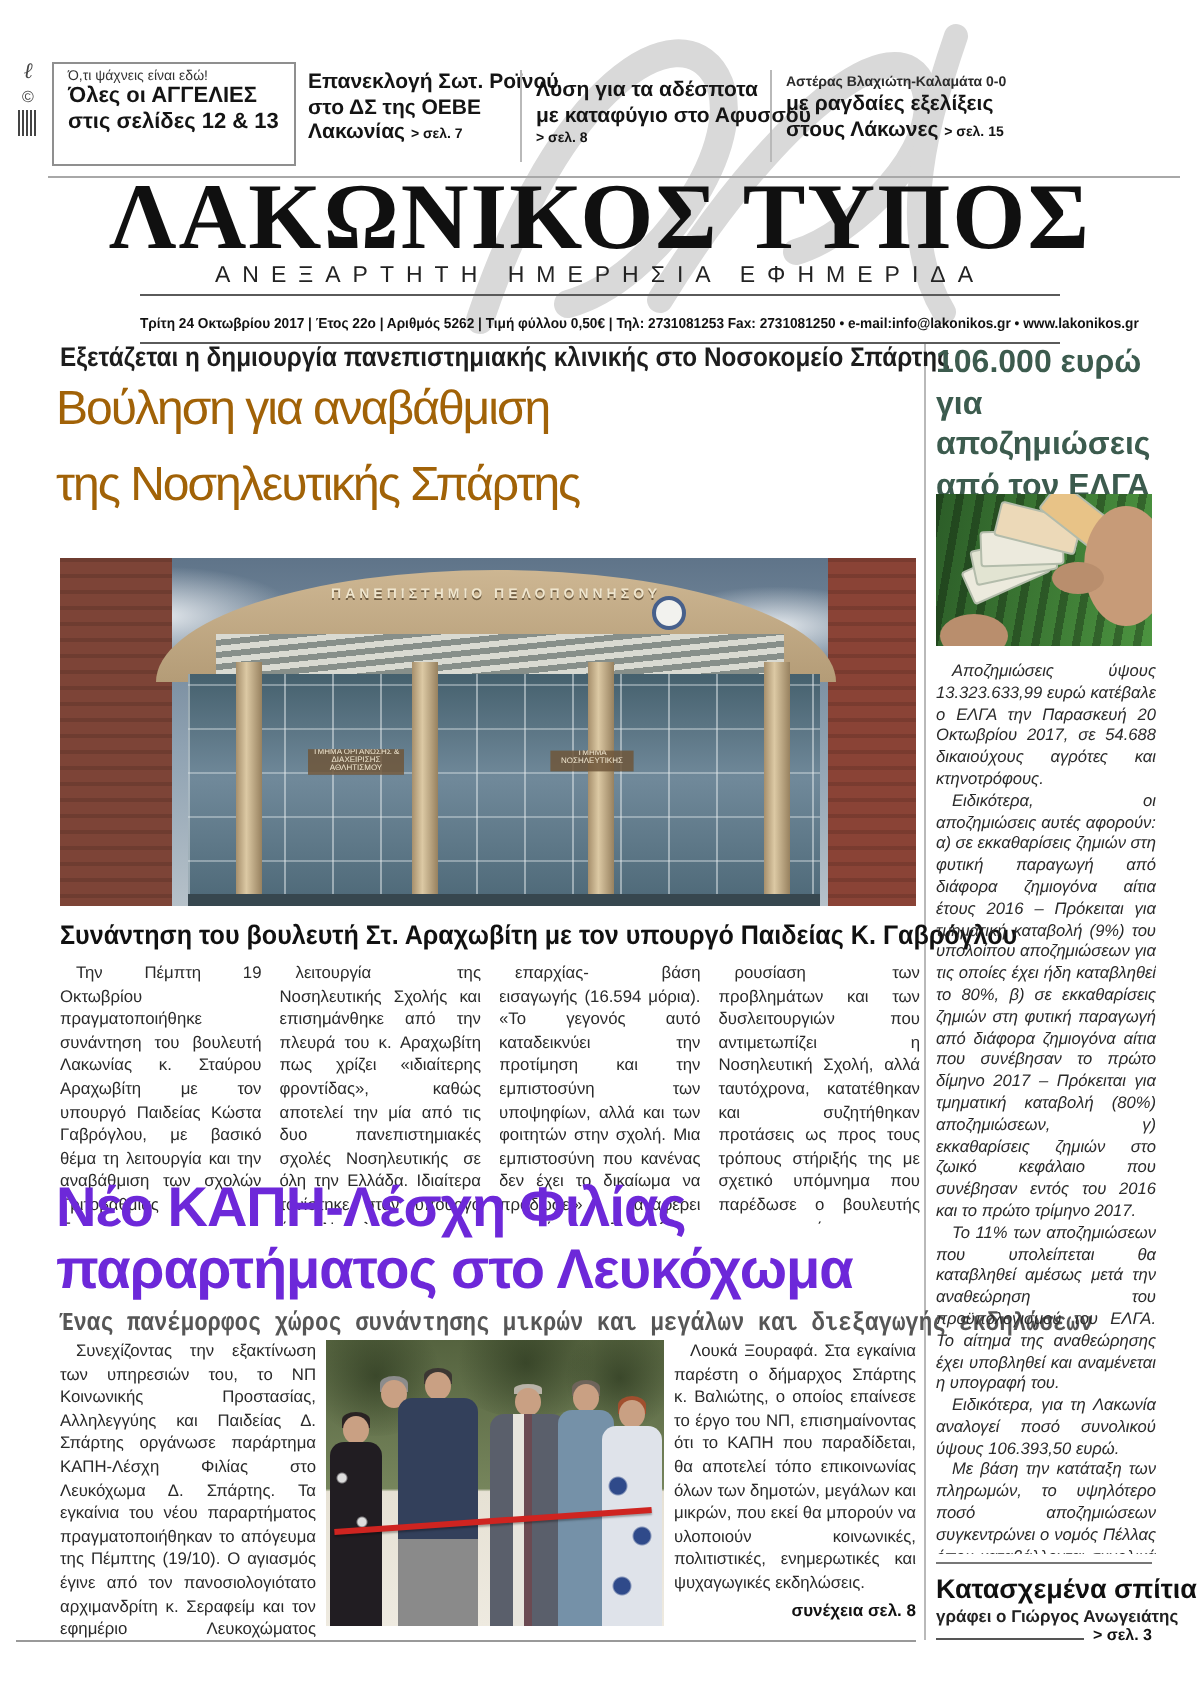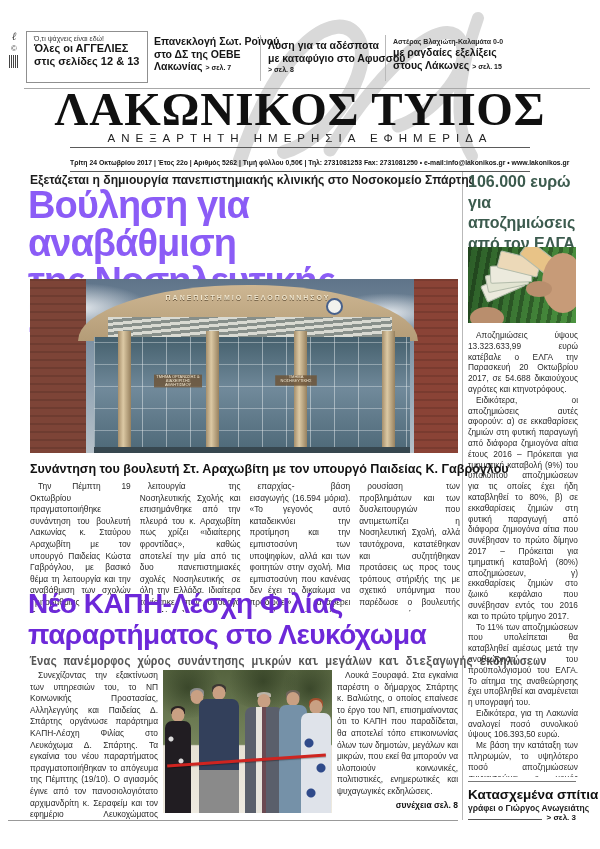--- a/index.html
+++ b/index.html
@@ -17,32 +17,32 @@
   .barcode{width:10px;height:13px;background:repeating-linear-gradient(90deg,#444 0 1px,#fff 1px 2px);}
   
   .masthead-title{width:100%;text-align:center;font-family:"Liberation Serif",serif;
      font-weight:bold;font-size:47px;line-height:46px;letter-spacing:1px;color:#101010;}
   .masthead-sub{width:100%;text-align:center;font-size:11.5px;letter-spacing:6px;color:#222;}
   .dateline{border-top:1px solid #5a5a5a;border-bottom:1px solid #5a5a5a;
      padding:2.5px 0;}
   .dateline span{font-size:7.2px;font-weight:bold;transform:scaleX(.95);color:#111;}
   
   .kicker{font-size:13.5px;font-weight:bold;color:#1d1d1d;}
-  .headline1{font-size:38px;line-height:38px;font-weight:bold;letter-spacing:-1px;color:#8b5cf6;}
+  .headline1{font-size:24px;line-height:38px;font-weight:normal;letter-spacing:-1px;color:#a16207;}
   .headline2{font-size:28px;line-height:31px;font-weight:bold;letter-spacing:-.5px;color:#6d28d9;}
   .subhead{font-size:13.5px;font-weight:bold;color:#111;}
   .subhead2{font-size:13px;font-weight:bold;color:#565656;}
   .bodycols{display:flex;gap:9px;}
   .col{font-size:8.4px;line-height:11.6px;text-align:justify;color:#2a2a2a;overflow:hidden;}
   .col p{margin:0;text-indent:8px;}
   .cont{font-size:8.5px;font-weight:bold;text-align:right;color:#111;margin-top:2px;}
   
   .sb-headline{font-size:16px;line-height:20.5px;font-weight:bold;color:#3c5b4e;}
   .sb-body{font-size:8.3px;line-height:10.8px;text-align:justify;color:#2a2a2a;overflow:hidden;}
-  .sb-body p{margin:0;text-indent:8px;}
+  .sb-body p{margin:0;text-indent:8px;font-style:italic;}
   .sb-title{font-size:13.5px;font-weight:bold;color:#101010;}
   .sb-byline{font-size:8.5px;font-weight:bold;color:#222;}
   .sb-pageline{display:flex;align-items:flex-end;font-size:8px;font-weight:bold;color:#111;}
   .sb-pageline .rule{flex:1;border-bottom:1px solid #555;margin-right:4px;margin-bottom:2px;}
   
   .ph{overflow:hidden;}
   .p1{background:linear-gradient(180deg,#5f7489 0%,#8fa2b2 55%,#b6c1c9 100%);}
   .p1 .cloud{position:absolute;background:radial-gradient(ellipse at center,rgba(240,243,246,.9),rgba(240,243,246,0) 70%);}
   .p1 .brick{position:absolute;top:0;bottom:0;background:
       repeating-linear-gradient(180deg,rgba(0,0,0,.12) 0 2px,transparent 2px 8px),#7d4437;}

